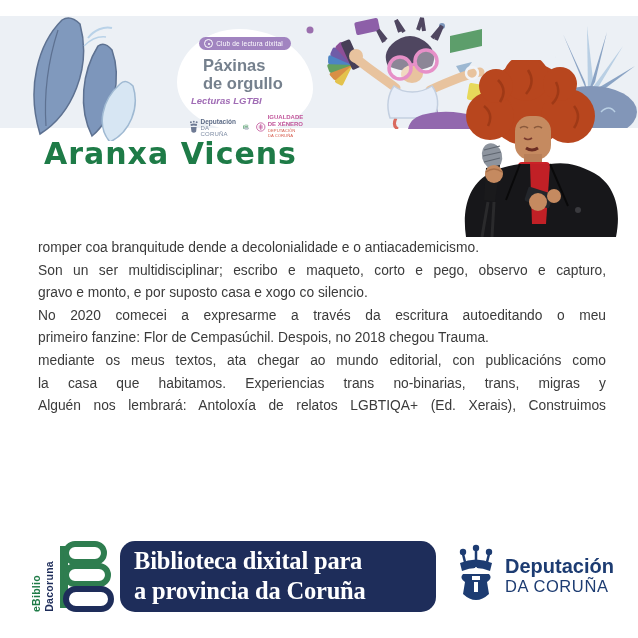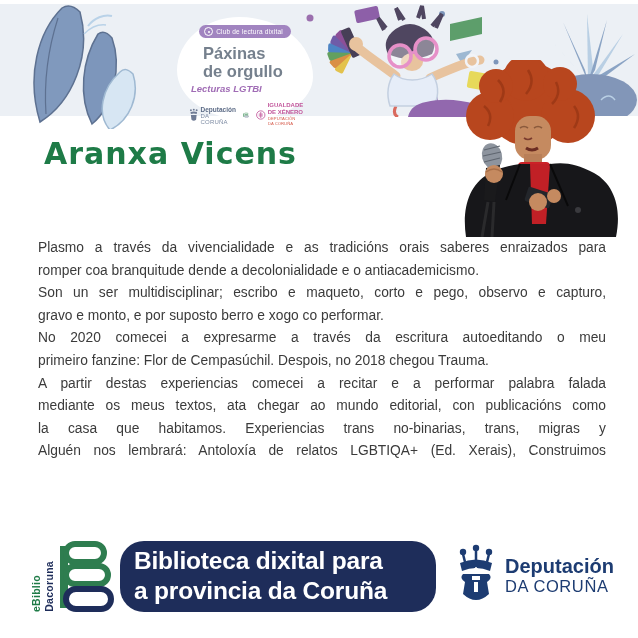--- a/index.html
+++ b/index.html
@@ -6,21 +6,21 @@
     --banner-bg:#ecf0f5; --green:#1e7b47; --navy:#1e2d5a; --dep-navy:#1d3c72;
     --badge-purple:#a184c0; --subtitle-purple:#a06cb5; --magenta:#c2569b;
     --heading-gray:#75808d; --body-text:#3b3b3b;
   }
   *{margin:0;padding:0;box-sizing:border-box;}
   html,body{background:#fff;}
   body{font-family:"Liberation Sans","DejaVu Sans",sans-serif;}
   .canvas{position:relative;width:638px;height:638px;background:#fff;overflow:hidden;}
 
   
-  .banner{position:absolute;left:0;top:4px;width:638px;height:112px;background:var(--banner-bg);}
+  .banner{position:absolute;left:0;top:16px;width:638px;height:112px;background:var(--banner-bg);}
   .leaves{position:absolute;left:0;top:0;}
   .agave{position:absolute;left:543px;top:8px;}
   .reader{position:absolute;left:300px;top:0;}
 
   .bubble{position:absolute;left:177px;top:13px;width:136px;height:103px;background:#fff;
     border-radius:46% 54% 48% 52% / 52% 58% 42% 48%;z-index:3;padding-top:8px;}
   .badge{display:flex;align-items:center;gap:3px;width:fit-content;margin:0 auto;
     background:var(--badge-purple);color:#fff;border-radius:9px;padding:2px 8px 2px 5px;}
   .badge-icon{width:9px;height:9px;border:1px solid #fff;border-radius:50%;position:relative;flex:0 0 auto;}
   .badge-icon::after{content:"";position:absolute;left:2.5px;top:2.5px;width:2px;height:2px;background:#fff;border-radius:50%;}
@@ -49,21 +49,21 @@
   .bio-line.just{text-align:justify;text-align-last:justify;}
 
   
   .footer{position:absolute;left:0;top:538px;width:638px;height:80px;}
   .vert-wrap{position:absolute;left:30px;top:4px;height:70px;display:flex;gap:1px;align-items:flex-end;}
   .vert{writing-mode:vertical-rl;transform:rotate(180deg);font-size:10.5px;font-weight:700;letter-spacing:.3px;}
   .vert.green{color:var(--green);}
   .vert.navy{color:var(--navy);}
   .b-logo{position:absolute;left:58px;top:2px;}
   .lib-banner{position:absolute;left:120px;top:3px;width:316px;height:71px;background:var(--navy);
-    border-radius:24px;color:#fff;padding:5px 0 0 14px;}
+    border-radius:15px;color:#fff;padding:5px 0 0 14px;font-family:Liberation Serif, serif;}
   .lib-banner div{font-size:24.5px;font-weight:700;line-height:30px;letter-spacing:-.2px;}
   .dep-logo{position:absolute;left:455px;top:6px;display:flex;align-items:center;gap:8px;}
   .dep-name{color:var(--dep-navy);font-size:20px;font-weight:700;line-height:22px;}
   .dep-subname{color:var(--dep-navy);font-size:16.5px;font-weight:400;letter-spacing:.6px;}
 </style>
 </head>
 <body>
 
 <div class="canvas">
 
@@ -197,27 +197,25 @@
     <circle cx="66" cy="114" r="9" fill="#c58a60"></circle>
     <path d="M58 112 q8 -6 16 0" stroke="#a96f48" stroke-width="1.5" fill="none"></path>
     <rect x="98" y="130" width="26" height="15" rx="2" fill="#23262b" transform="rotate(18 111 137)"></rect>
     <circle cx="110" cy="142" r="9" fill="#c58a60"></circle>
     <circle cx="126" cy="136" r="7" fill="#c58a60"></circle>
   </svg>
 
   <div class="author-name">Aranxa Vicens</div>
 
   <div class="bio" id="bio">
-      <div class="bio-line just">Plasmo a través da vivencialidade e as tradicións orais saberes enraizados para</div>
       <div class="bio-line">romper coa branquitude dende a decolonialidade e o antiacademicismo.</div>
       <div class="bio-line just">Son un ser multidisciplinar; escribo e maqueto, corto e pego, observo e capturo,</div>
-      <div class="bio-line">gravo e monto, e por suposto berro e xogo co performar.</div>
+      <div class="bio-line">gravo e monto, e por suposto casa e xogo co silencio.</div>
       <div class="bio-line just">No 2020 comecei a expresarme a través da escritura autoeditando o meu</div>
       <div class="bio-line">primeiro fanzine: Flor de Cempasúchil. Despois, no 2018 chegou Trauma.</div>
-      <div class="bio-line just">A partir destas experiencias comecei a recitar e a performar palabra falada</div>
       <div class="bio-line just">mediante os meus textos, ata chegar ao mundo editorial, con publicacións como</div>
       <div class="bio-line just">la casa que habitamos. Experiencias trans no-binarias, trans, migras y</div>
       <div class="bio-line just">Alguén nos lembrará: Antoloxía de relatos LGBTIQA+ (Ed. Xerais), Construimos</div>
     </div>
 
   <div class="footer">
     <div class="vert-wrap">
       <span class="vert green">eBiblio</span>
       <span class="vert navy">Dacoruna</span>
     </div>

